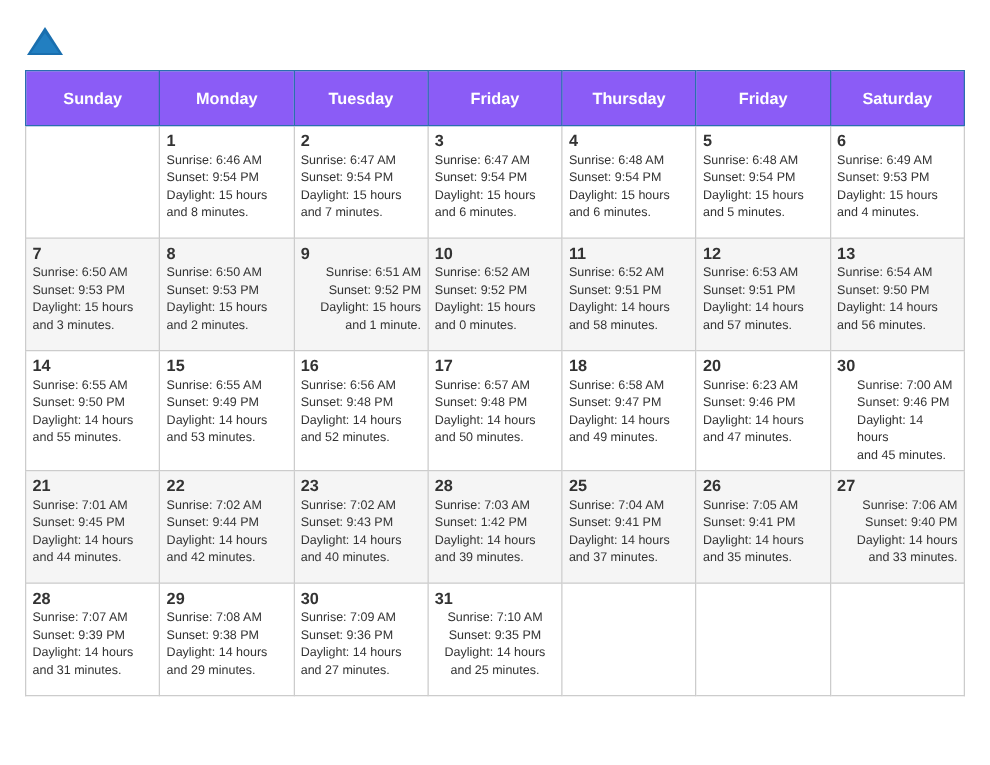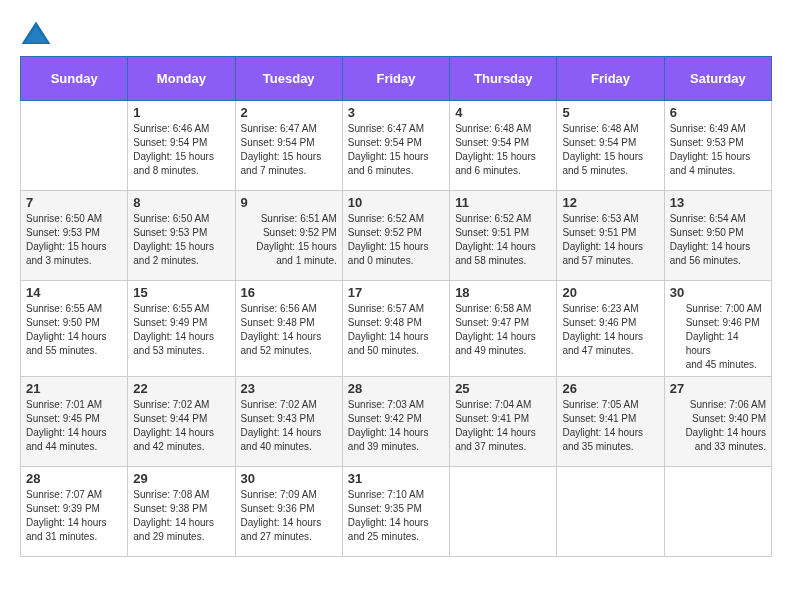--- a/index.html
+++ b/index.html
@@ -276,21 +276,21 @@
         <td>
           <span class="day-number">23</span>
           <div class="cell-content" style="white-space: pre-line;">Sunrise: 7:02 AM
 Sunset: 9:43 PM
 Daylight: 14 hours
 and 40 minutes.</div>
         </td>
         <td>
           <span class="day-number">28</span>
           <div class="cell-content" style="white-space: pre-line;">Sunrise: 7:03 AM
-Sunset: 9:42 PM
+Sunset: 1:42 PM
 Daylight: 14 hours
 and 39 minutes.</div>
         </td>
         <td>
           <span class="day-number">25</span>
           <div class="cell-content" style="white-space: pre-line;">Sunrise: 7:04 AM
 Sunset: 9:41 PM
 Daylight: 14 hours
 and 37 minutes.</div>
         </td>
@@ -326,21 +326,21 @@
         </td>
         <td>
           <span class="day-number">30</span>
           <div class="cell-content" style="white-space: pre-line;">Sunrise: 7:09 AM
 Sunset: 9:36 PM
 Daylight: 14 hours
 and 27 minutes.</div>
         </td>
         <td>
           <span class="day-number">31</span>
-          <div class="cell-content" style="white-space: pre-line;">Sunrise: 7:10 AM
+          <div class="cell-content" style="white-space: pre-line; text-align: center;">Sunrise: 7:10 AM
 Sunset: 9:35 PM
 Daylight: 14 hours
 and 25 minutes.</div>
         </td>
         <td></td>
         <td></td>
         <td></td>
       </tr>
     </tbody>
 </table>

